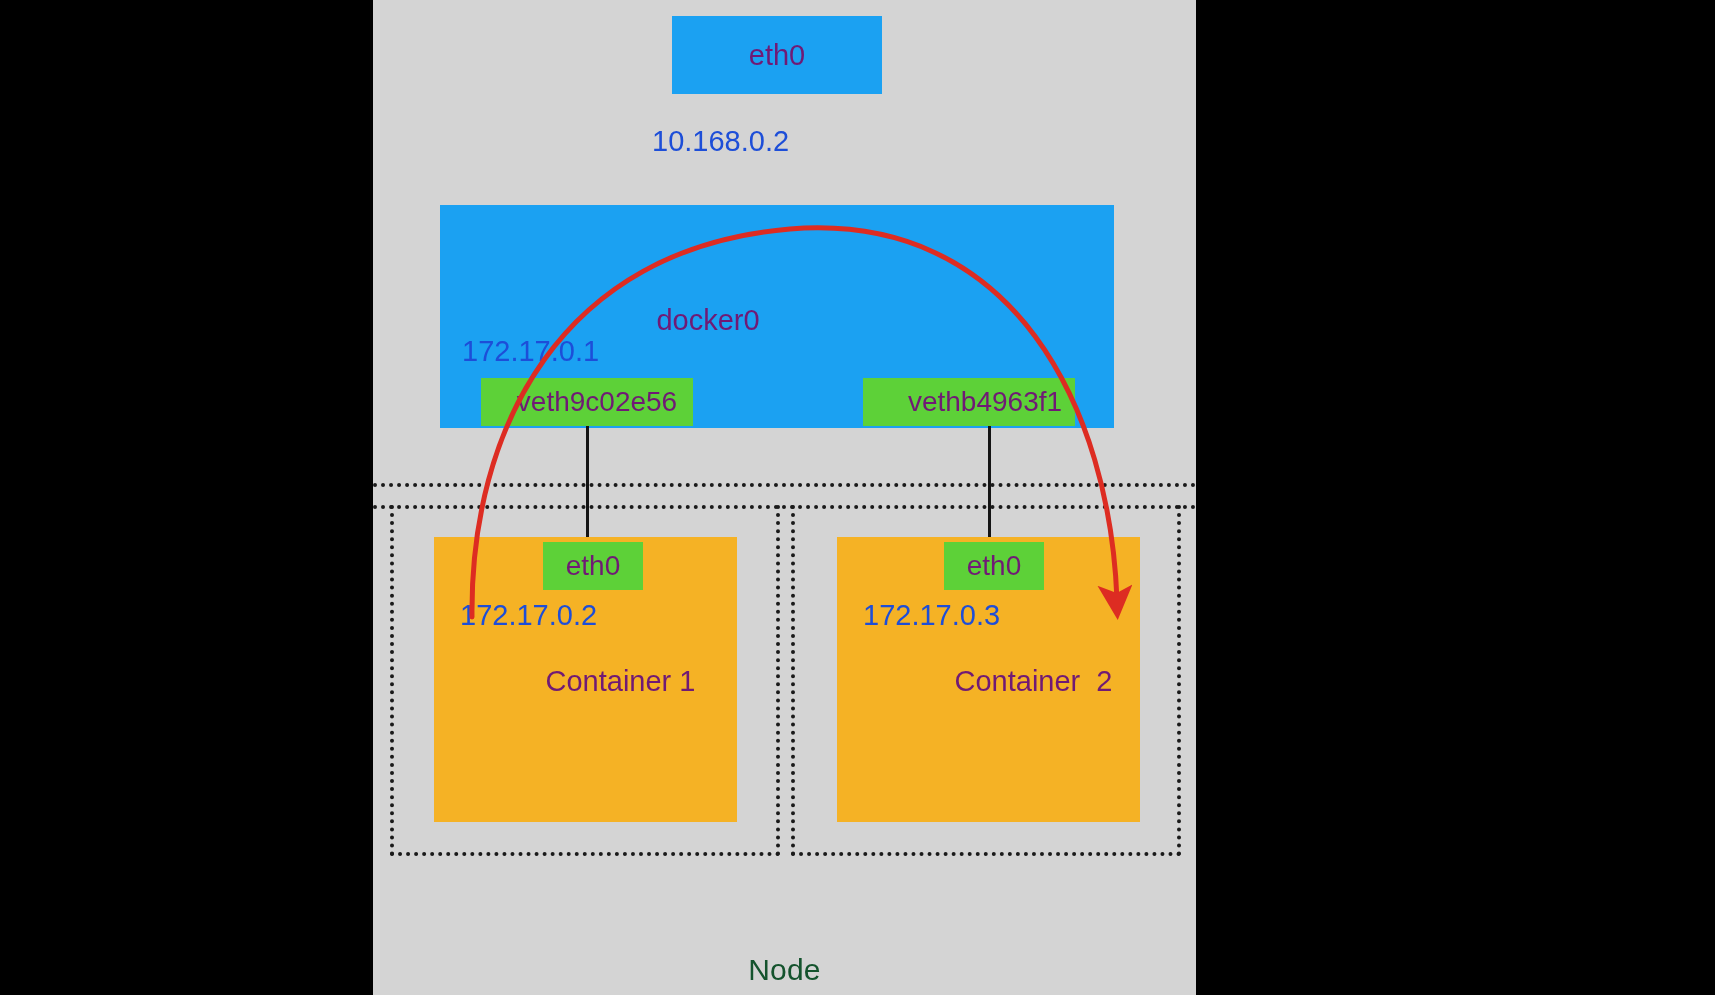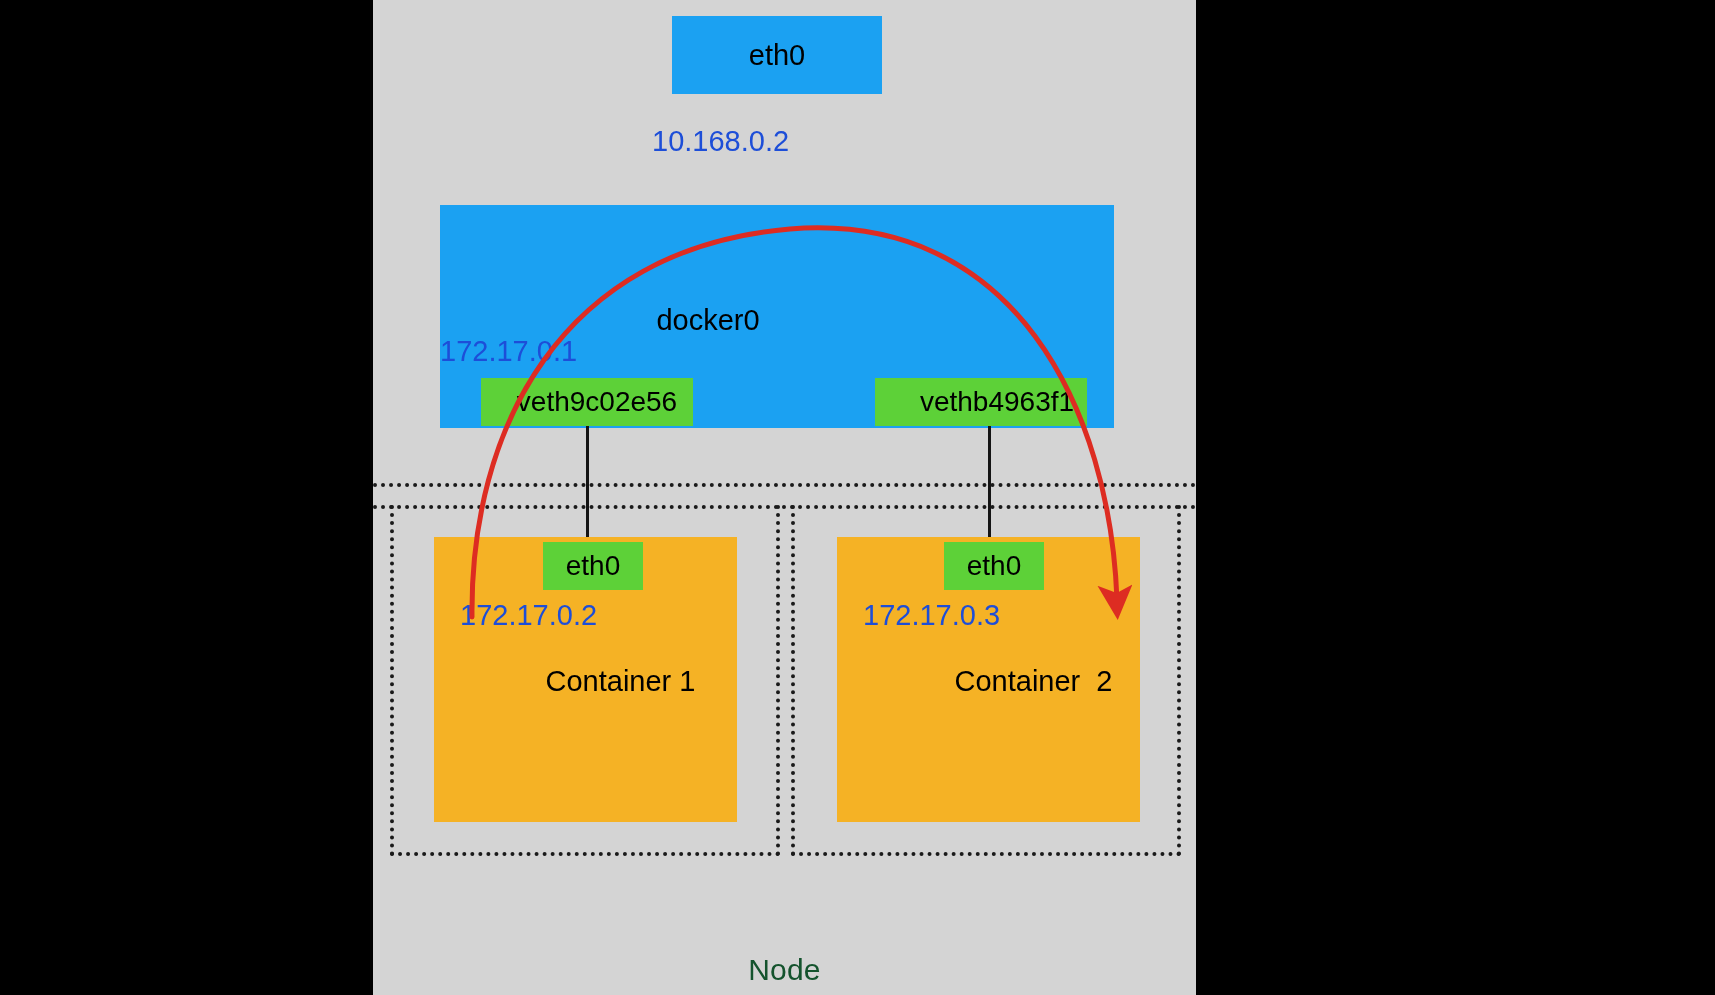--- a/index.html
+++ b/index.html
@@ -48,21 +48,21 @@
   
   .box {
     position: absolute;
     box-sizing: border-box;
   }
   .blue  { background: #1ba1f2; }
   .green { background: #5dd138; }
   .orange{ background: #f5b225; }
 
   .lbl-white {
-    color: #000000;
+    color: #701a75;
     font-size: 29px;
     line-height: 34px;
     text-align: center;
     white-space: pre;
   }
   .lbl-black {
     color: #1d4ed8;
     font-size: 29px;
     line-height: 34px;
     text-align: left;
@@ -82,21 +82,21 @@
   
   .docker0 {
     left: 440px; top: 205px; width: 674px; height: 223px;
   }
   .docker0-name {
     position: absolute;
     left: 440px; top: 303px; width: 536px;
   }
   .docker0-ip {
     position: absolute;
-    left: 440px; top: 334px; width: 674px;
+    left: 440px; top: 334px; width: 674px; padding-left: 22px;
   }
 
   
   .veth-left {
     left: 481px; top: 378px; width: 212px; height: 48px;
     display: flex; align-items: center; justify-content: center; padding-left: 20px;
   }
   .veth-right {
     left: 883px; top: 378px; width: 212px; height: 48px;
     display: flex; align-items: center; justify-content: center;
@@ -172,21 +172,21 @@
     </div>
     <div class="lbl-black eth0-host-ip" style="left:279px;">10.168.0.2</div>
 
     <div class="box blue docker0" style="left:67px;"></div>
     <div class="lbl-white docker0-name" style="left:67px;">docker0</div>
     <div class="lbl-black docker0-ip" style="left:67px;">172.17.0.1</div>
 
     <div class="box green veth-left" style="left:108px;">
       <span class="lbl-white">veth9c02e56</span>
     </div>
-    <div class="box green veth-right" style="left:502px;padding-left:32px;">
+    <div class="box green veth-right" style="left:490px;padding-left:32px;">
       <span class="lbl-white">vethb4963f1</span>
     </div>
 
     <div class="vline vline-1" style="left:213px;"></div>
     <div class="vline vline-2" style="left:615px;"></div>
 
     <div class="sep sep-a" style="left:0; width:823px;"></div>
     <div class="sep sep-b" style="left:0; width:823px;"></div>
 
     <div class="ns ns-1" style="left:17px;"></div>

